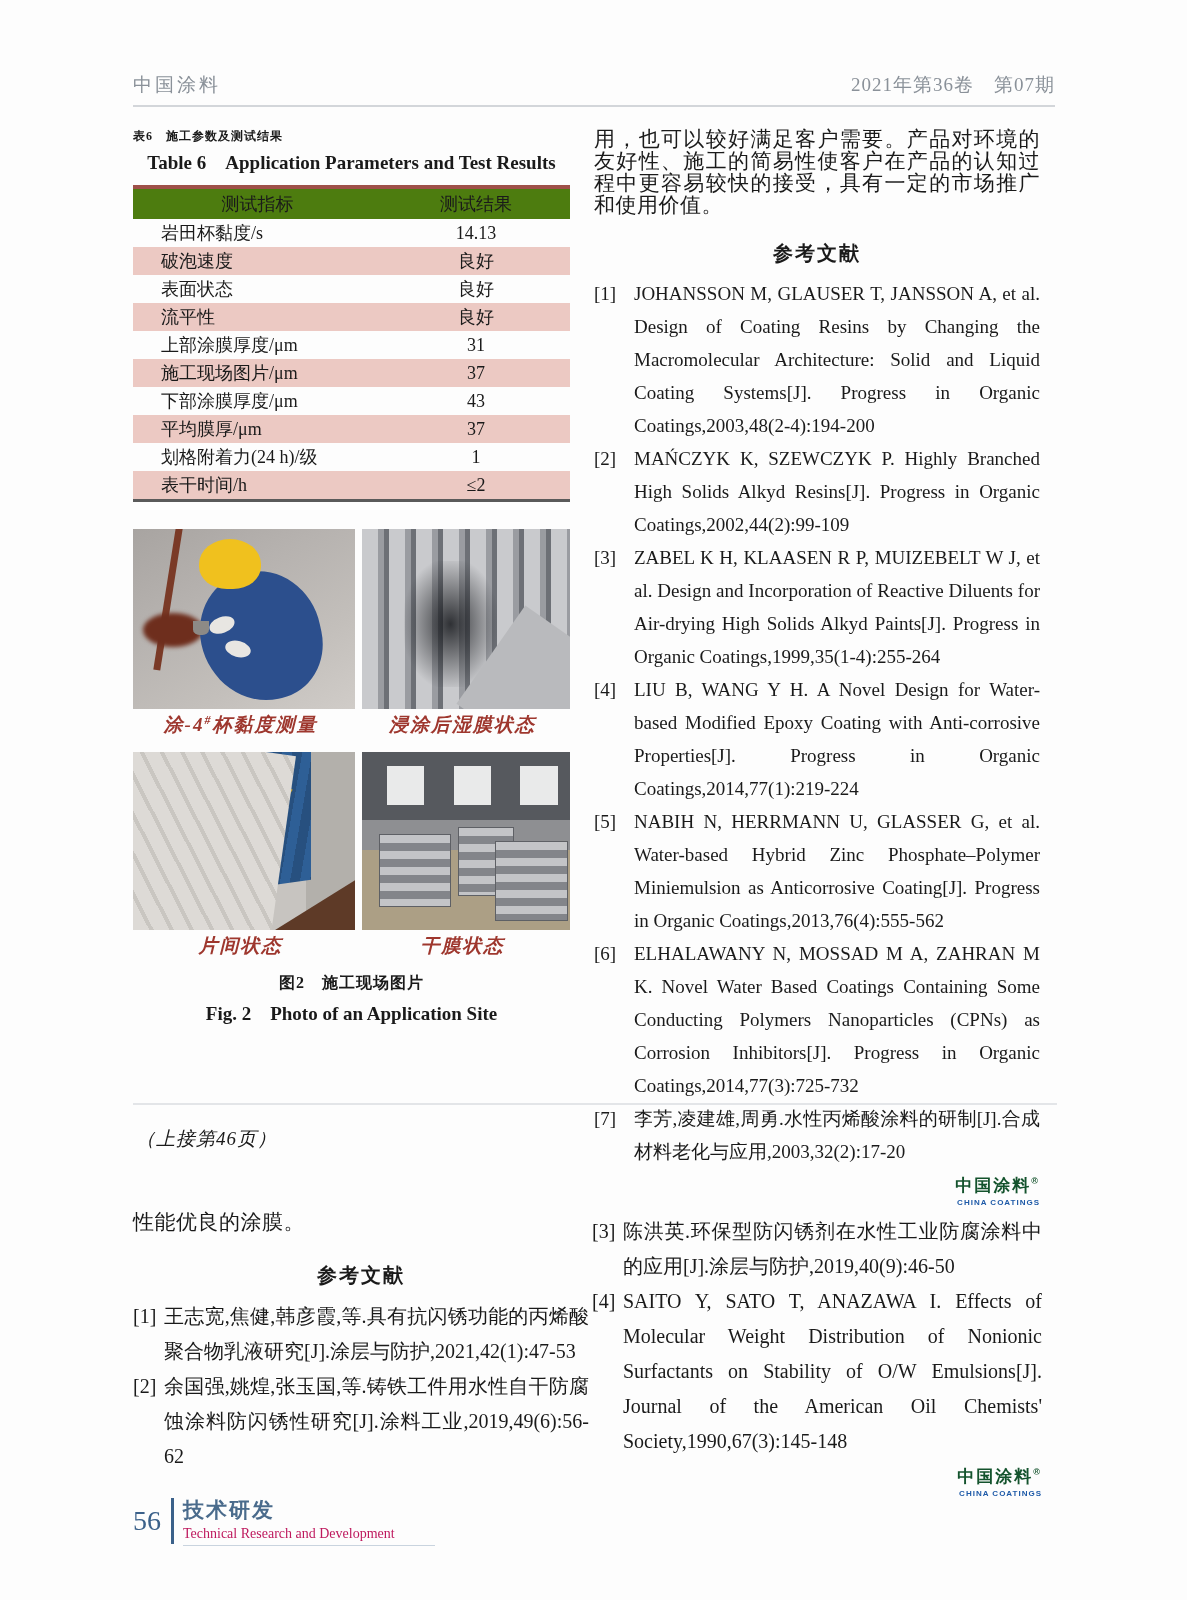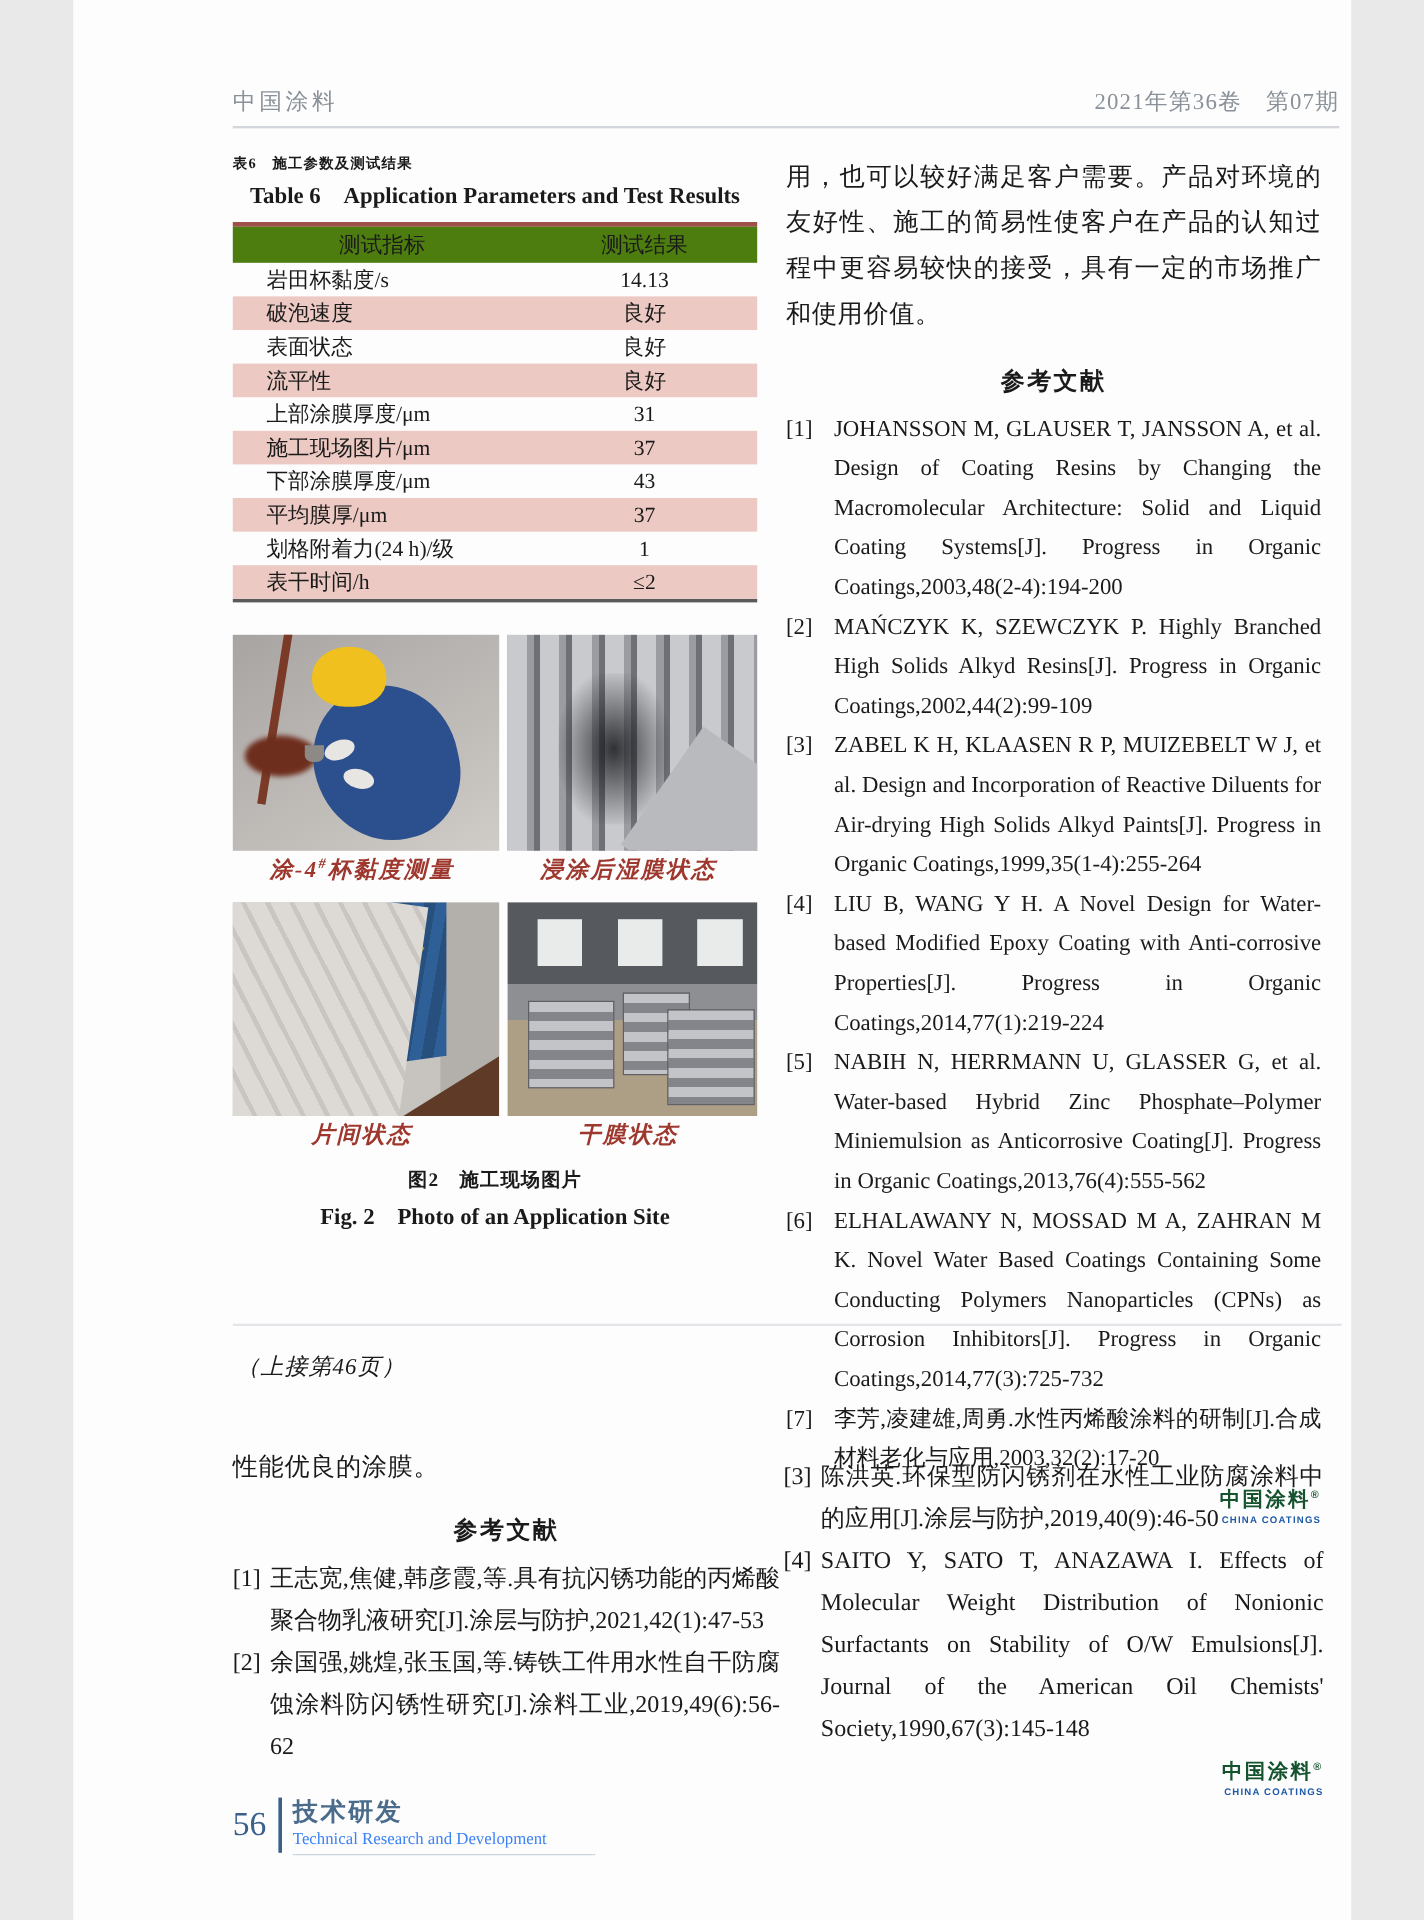--- a/index.html
+++ b/index.html
@@ -1,17 +1,17 @@
 <!DOCTYPE html>
 <html><head>
 <meta charset="utf-8">
 <style>
   html,body{margin:0;padding:0;background:#e9e9e9;}
   .page{
-    position:relative;width:1065px;height:1600px;background:#fdfdfd;
+    position:relative;width:1187px;height:1600px;background:#fdfdfd;
     margin:0 auto;font-family:"Liberation Serif","DejaVu Serif",serif;color:#1a1a1a;
     overflow:hidden;
   }
   
   .pg-header{
     position:absolute;left:133px;top:72px;width:922px;
     display:flex;justify-content:space-between;align-items:flex-end;
     padding-bottom:7px;border-bottom:2px solid #d3d6da;
     color:#8a9199;font-size:19px;letter-spacing:3px;
   }
@@ -64,21 +64,21 @@
   .ph-c .floor{position:absolute;right:0;bottom:0;width:45%;height:28%;background:#5e3a27;clip-path:polygon(20% 100%,100% 0,100% 100%);}
   
   .ph-d{background:linear-gradient(180deg,#56595e 0 38%,#8e8f92 38% 55%,#ac9f85 55% 100%);}
   .ph-d .sky1,.ph-d .sky2,.ph-d .sky3{position:absolute;top:8%;width:18%;height:22%;background:#e9eaea;}
   .ph-d .sky1{left:12%;} .ph-d .sky2{left:44%;} .ph-d .sky3{left:76%;}
   .ph-d .stack{position:absolute;background:repeating-linear-gradient(180deg,#c3c4c7 0 8px,#83858a 8px 16px);border:1px solid #5e6065;}
   .ph-d .s1{left:8%;top:46%;width:34%;height:40%;}
   .ph-d .s2{left:46%;top:42%;width:26%;height:38%;}
   .ph-d .s3{left:64%;top:50%;width:34%;height:44%;}
   
-  .para{font-size:21px;line-height:38px;text-align:justify;letter-spacing:.5px;}
+  .para{font-size:21px;line-height:22px;text-align:justify;letter-spacing:.5px;}
   .ref-heading{text-align:center;font-weight:bold;font-size:20px;margin:24px 0 10px 0;
     font-family:"Liberation Sans","DejaVu Sans",sans-serif;letter-spacing:2px;}
   .ref{position:relative;padding-left:40px;font-size:19px;line-height:33px;text-align:justify;}
   .ref .ref-num{position:absolute;left:0;top:0;}
   
   .logo{display:flex;flex-direction:column;align-items:flex-end;margin-top:6px;}
   .logo .cn{color:#14532d;font-weight:bold;font-size:17px;letter-spacing:2px;
     font-family:"Liberation Sans","DejaVu Sans",sans-serif;}
   .logo .cn sup{font-size:9px;}
   .logo .en{color:#1e5aa8;font-weight:bold;font-size:8px;letter-spacing:1px;margin-top:1px;
@@ -92,21 +92,21 @@
   .bot-heading{text-align:center;font-weight:bold;font-size:20px;margin:26px 0 10px 0;
     font-family:"Liberation Sans","DejaVu Sans",sans-serif;letter-spacing:2px;}
   .bref{position:relative;padding-left:31px;font-size:20px;line-height:35px;text-align:justify;}
   .bref .ref-num{position:absolute;left:0;top:0;}
   
   .footer{position:absolute;left:133px;top:1496px;display:flex;align-items:center;}
   .footer .num{font-size:28px;color:#3b618a;margin-right:10px;}
   .footer .vbar{width:3px;height:46px;background:#3b618a;margin-right:9px;}
   .footer .sec-cn{font-size:21px;font-weight:bold;color:#4a6b8c;letter-spacing:2px;
     font-family:"Liberation Sans","DejaVu Sans",sans-serif;}
-  .footer .sec-en{font-size:14px;color:#3b82f6;margin-top:2px;padding-bottom:3px;
+  .footer .sec-en{font-size:14px;color:#be185d;margin-top:2px;padding-bottom:3px;
     border-bottom:1px solid #c9d4df;padding-right:40px;}
 </style>
 </head>
 <body>
 
 <div class="page">
 
   <div class="pg-header">
     <span>中国涂料</span>
     <span class="issue">2021年第36卷　第07期</span>

